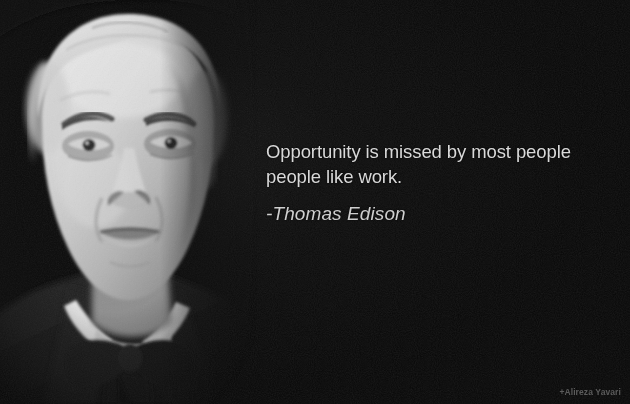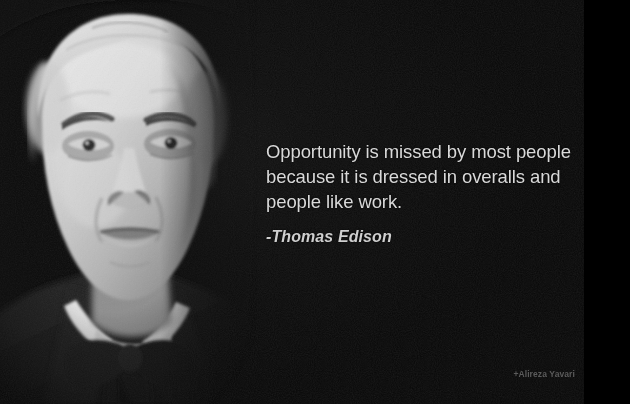--- a/index.html
+++ b/index.html
@@ -2,21 +2,21 @@
 <html><head>
 <meta charset="utf-8">
 <style>
   html, body {
     margin: 0;
     padding: 0;
     background: #000;
   }
   #poster {
     position: relative;
-    width: 584px;
+    width: 630px;
     height: 404px;
     overflow: hidden;
     background: #0a0a0a;
     font-family: "Liberation Sans", sans-serif;
     -webkit-font-smoothing: antialiased;
   }
 
   
   .bg-base {
     position: absolute;
@@ -55,32 +55,32 @@
     color: #d9d9d9;
     font-size: 18.5px;
     line-height: 25px;
     letter-spacing: -0.1px;
     white-space: nowrap;
     text-shadow: 0 0 2px rgba(0,0,0,0.9);
   }
   .attribution {
     margin-top: 14px;
     color: #cfcfcf;
-    font-size: 16px;
+    font-size: 19px;
     font-style: italic;
-    font-weight: bold;
+    font-weight: normal;
     letter-spacing: 0.1px;
     text-shadow: 0 0 2px rgba(0,0,0,0.9);
   }
 
   
   .credit {
     position: absolute;
     right: 9px;
-    bottom: 25px;
+    bottom: 7px;
     color: #5b5b5b;
     font-size: 8.5px;
     font-weight: bold;
     letter-spacing: 0.1px;
     white-space: nowrap;
   }
 </style>
 </head>
 <body>
 
@@ -297,20 +297,19 @@
         </g>
 
         <rect x="0" y="0" width="258" height="404" filter="url(#photoGrain)" fill="none" opacity="0.9"></rect>
       </g>
       </g>
     </svg>
   </div>
 
   <div class="quote-block">
     <div class="quote-line">Opportunity is missed by most people</div>
-    <div class="quote-line">because it is dressed in overalls and</div>
     <div class="quote-line">people like work.</div>
     <div class="attribution">-Thomas Edison</div>
   </div>
 
   <div class="credit">+Alireza Yavari</div>
 
 </div>
 
 </body></html>

